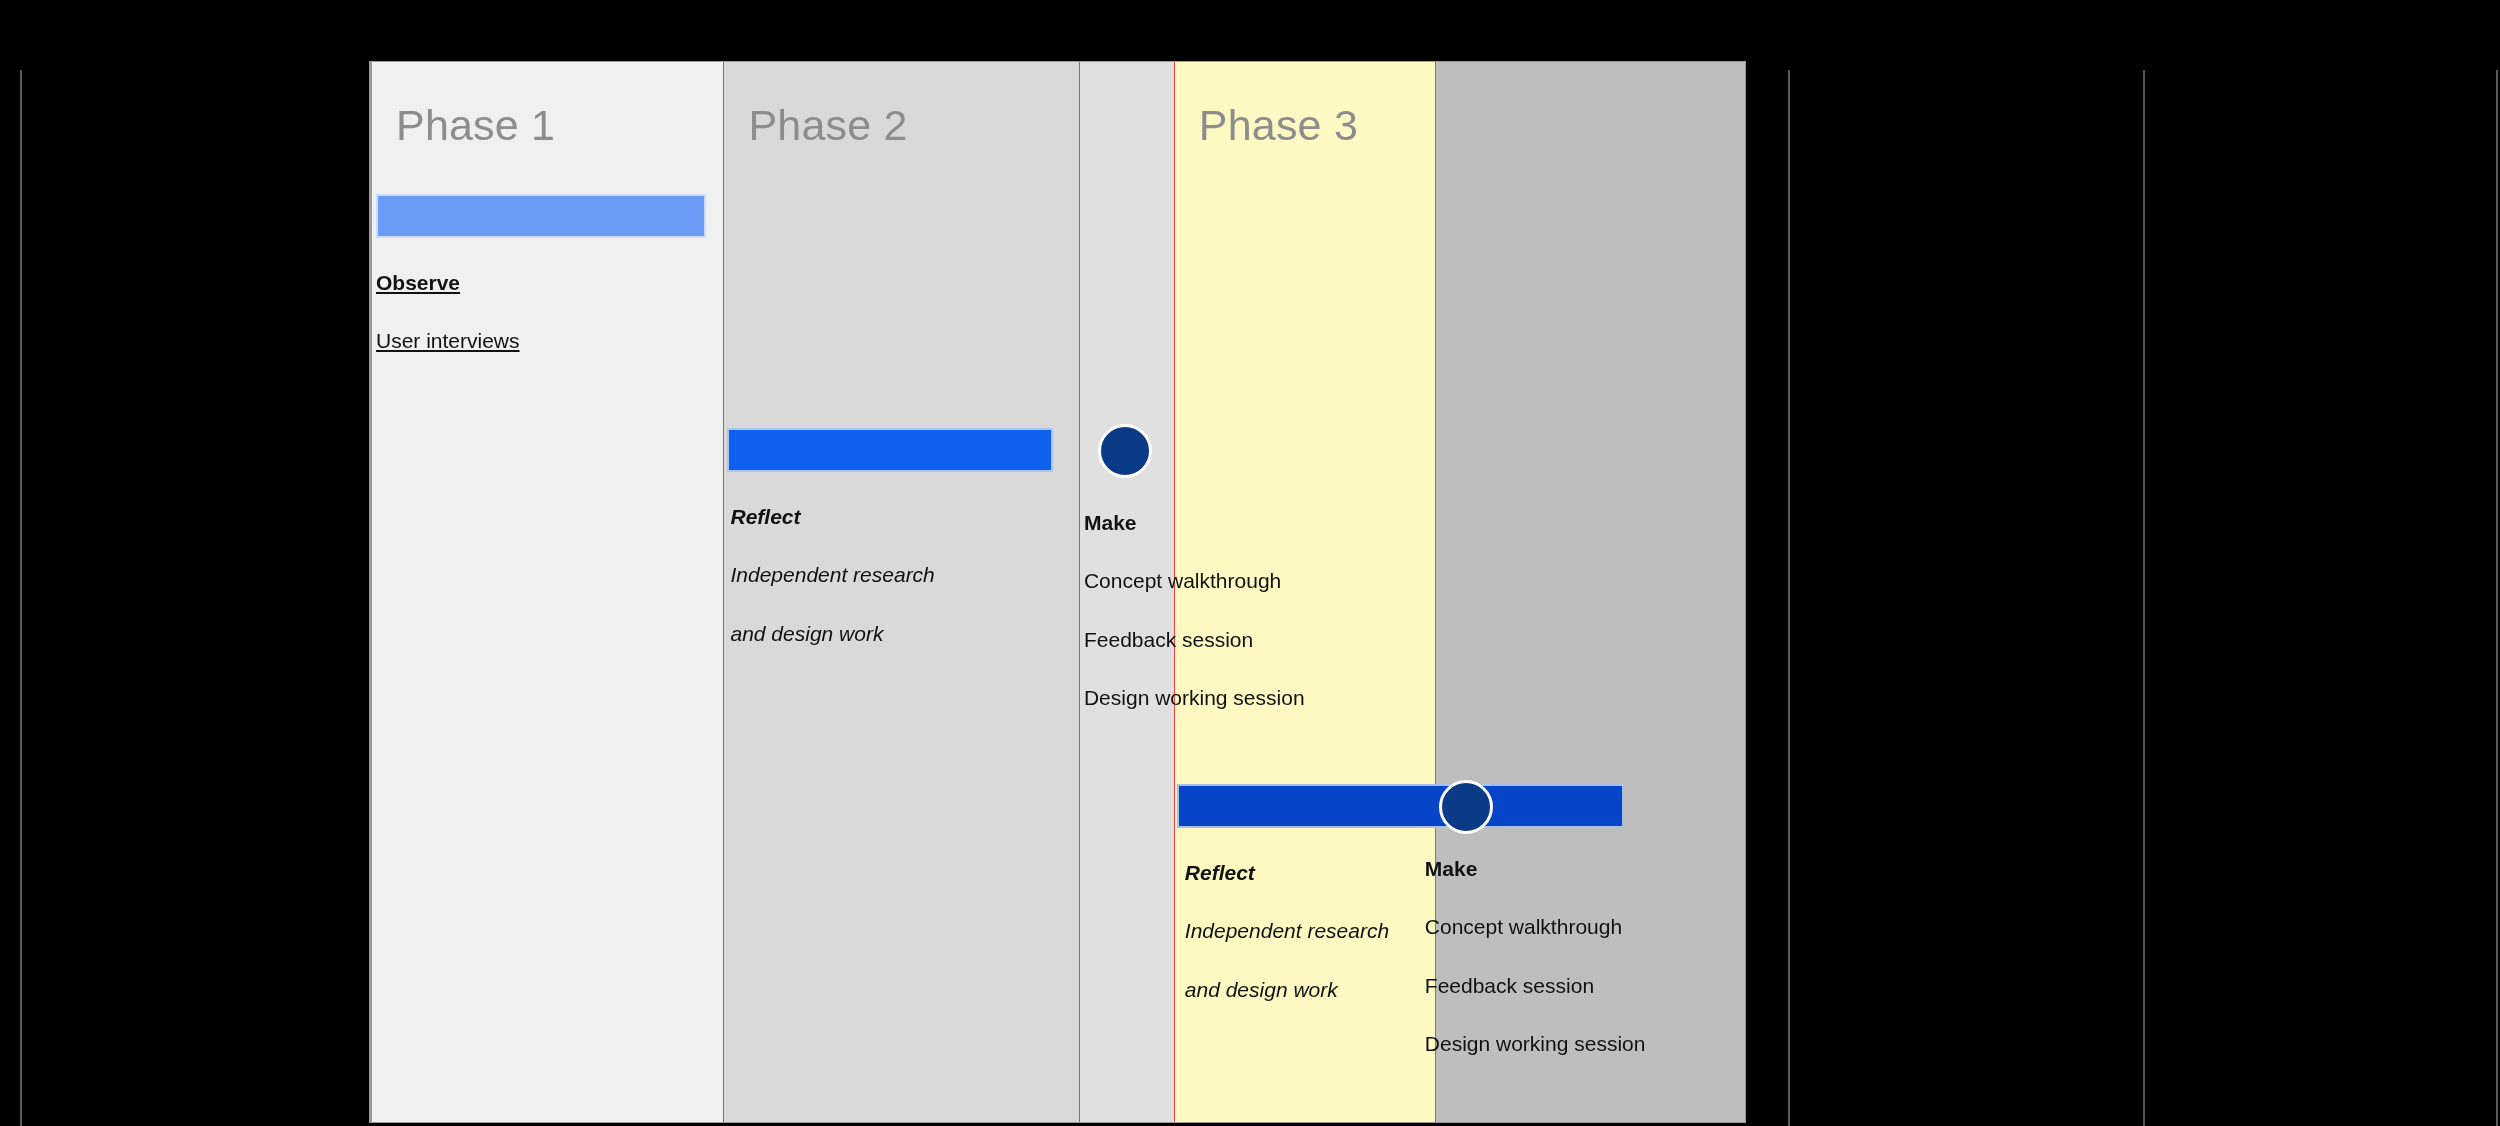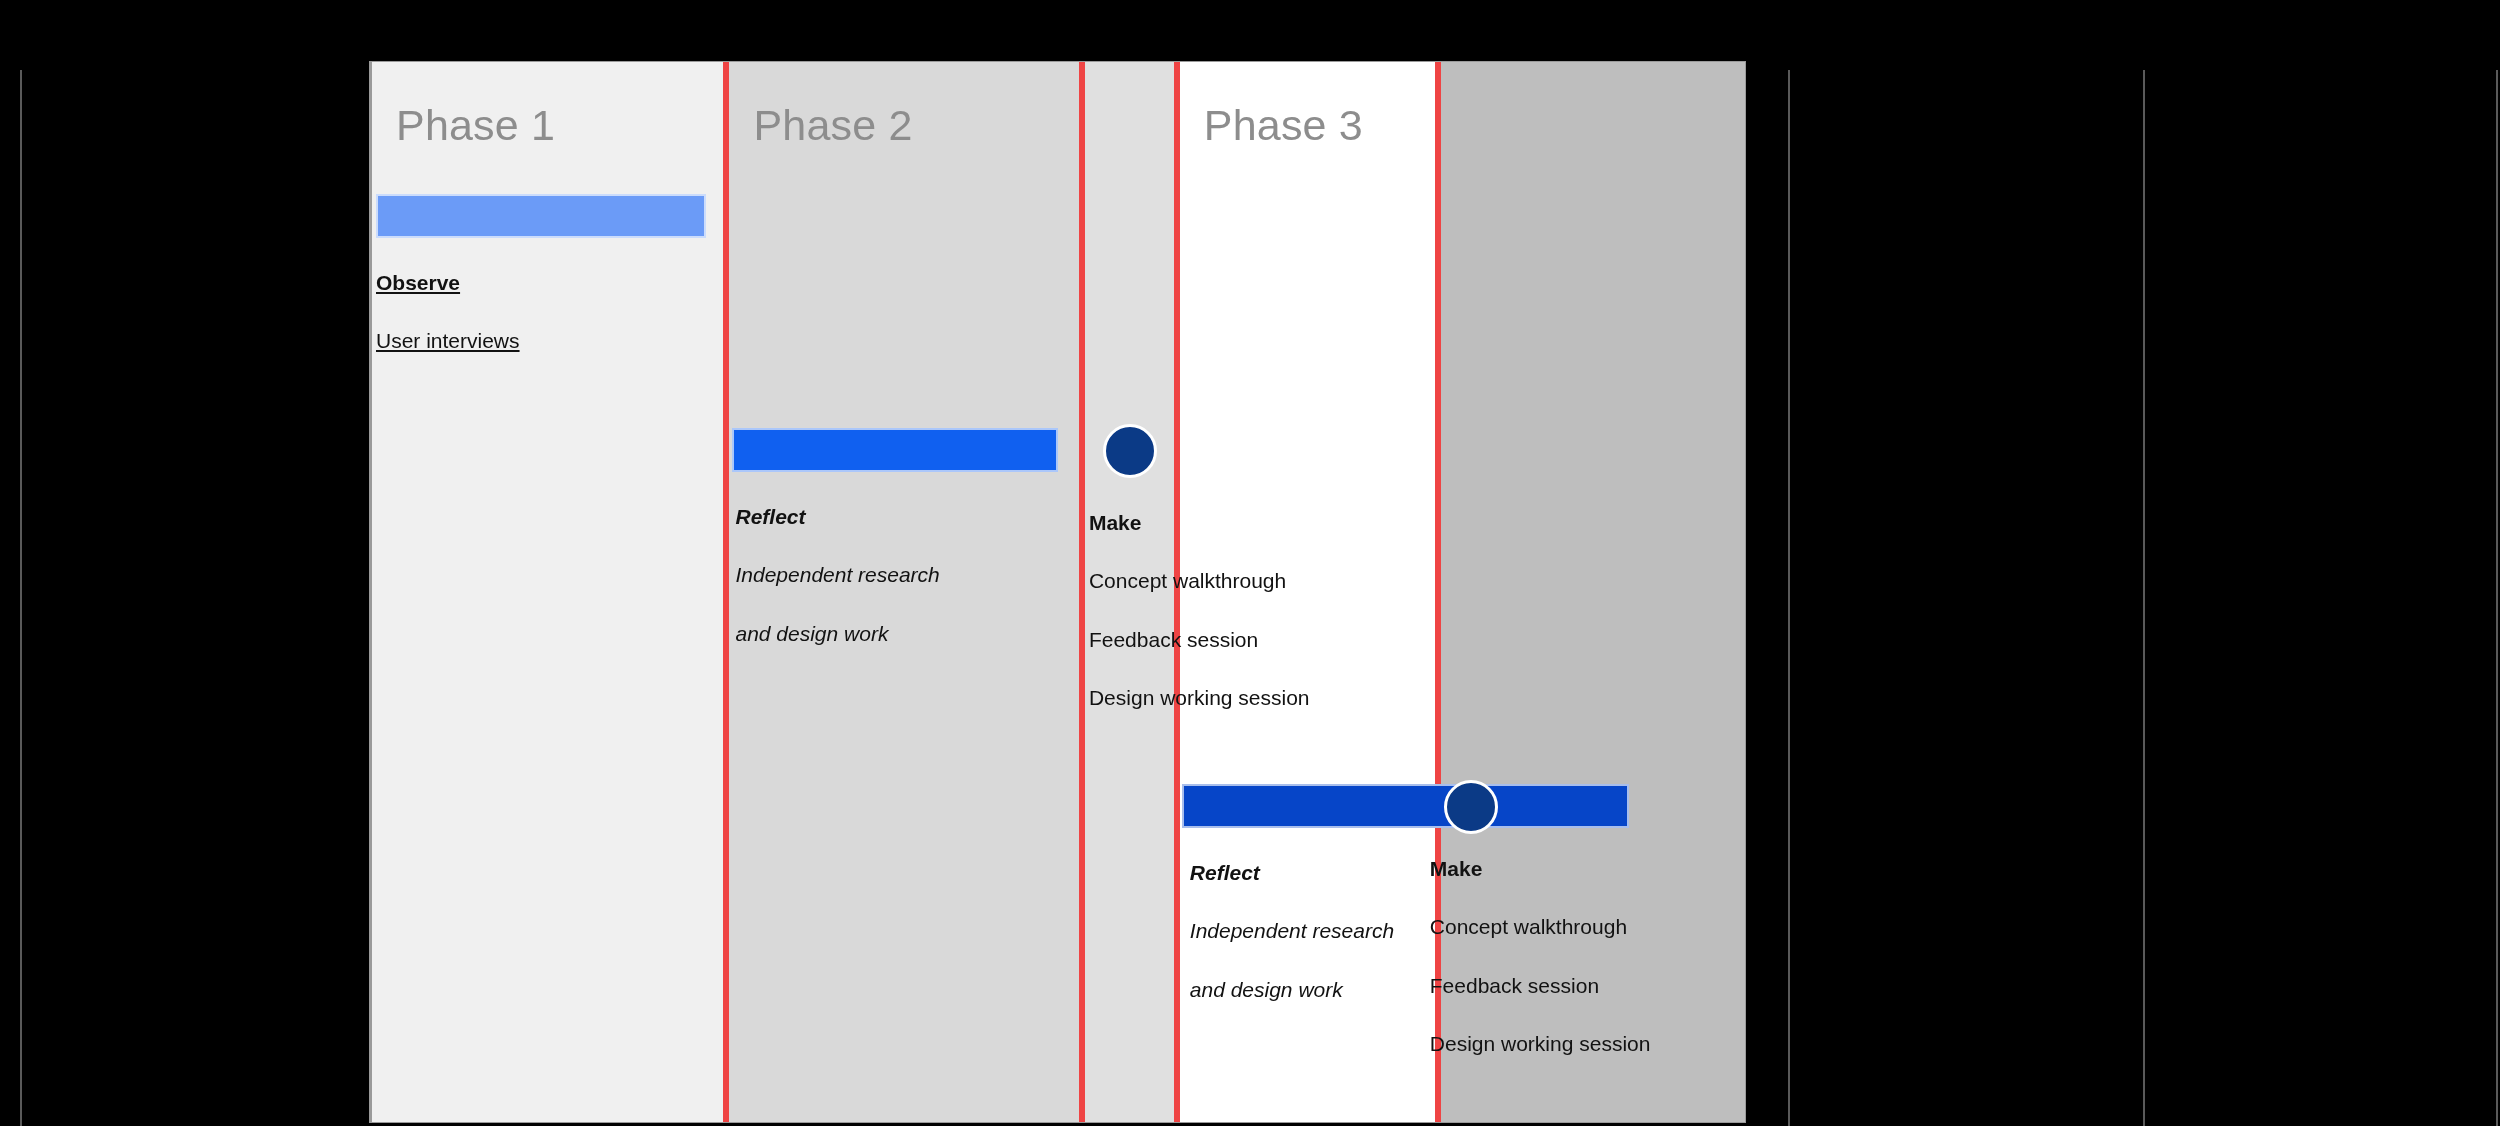--- a/index.html
+++ b/index.html
@@ -38,28 +38,28 @@
     display: flex;
     align-items: flex-end;
     box-shadow: 0 0 0 1px #9a9a9a;
     overflow: hidden;
   }
 
   .column {
     position: relative;
     height: 100%;
     box-sizing: border-box;
-    border-left: 6px solid #ef4444;
+    border-left: 1px solid #ef4444;
   }
   .column.first { border-left: 2px solid #9a9a9a; }
 
   .col-p1      { width: 354px; background: #f0f0f0; }
   .col-p2      { width: 356px; background: #d9d9d9; }
   .col-make1   { width: 95px;  background: #e0e0e0; }
-  .col-p3a     { width: 262px; background: #ffffff; padding-left: 19px; }
+  .col-p3a     { width: 262px; background: #fef9c3; padding-left: 19px; }
   .col-p3b     { width: 310px; background: #bebebe; }
 
   
   .phase-title {
     position: absolute;
     top: 42px;
     left: 24px;
     font-size: 43px;
     font-weight: 300;
     color: #8d8d8d;

